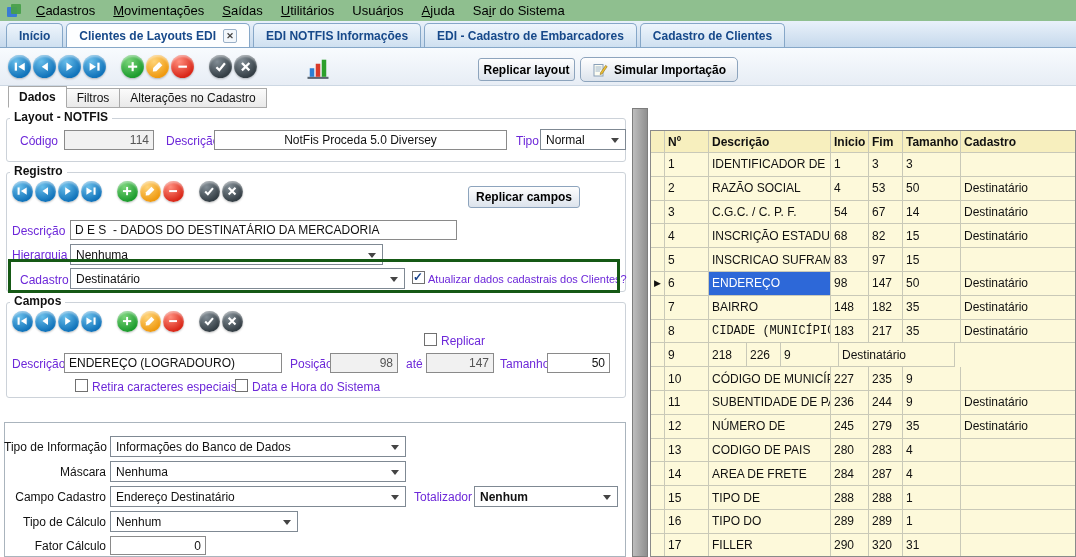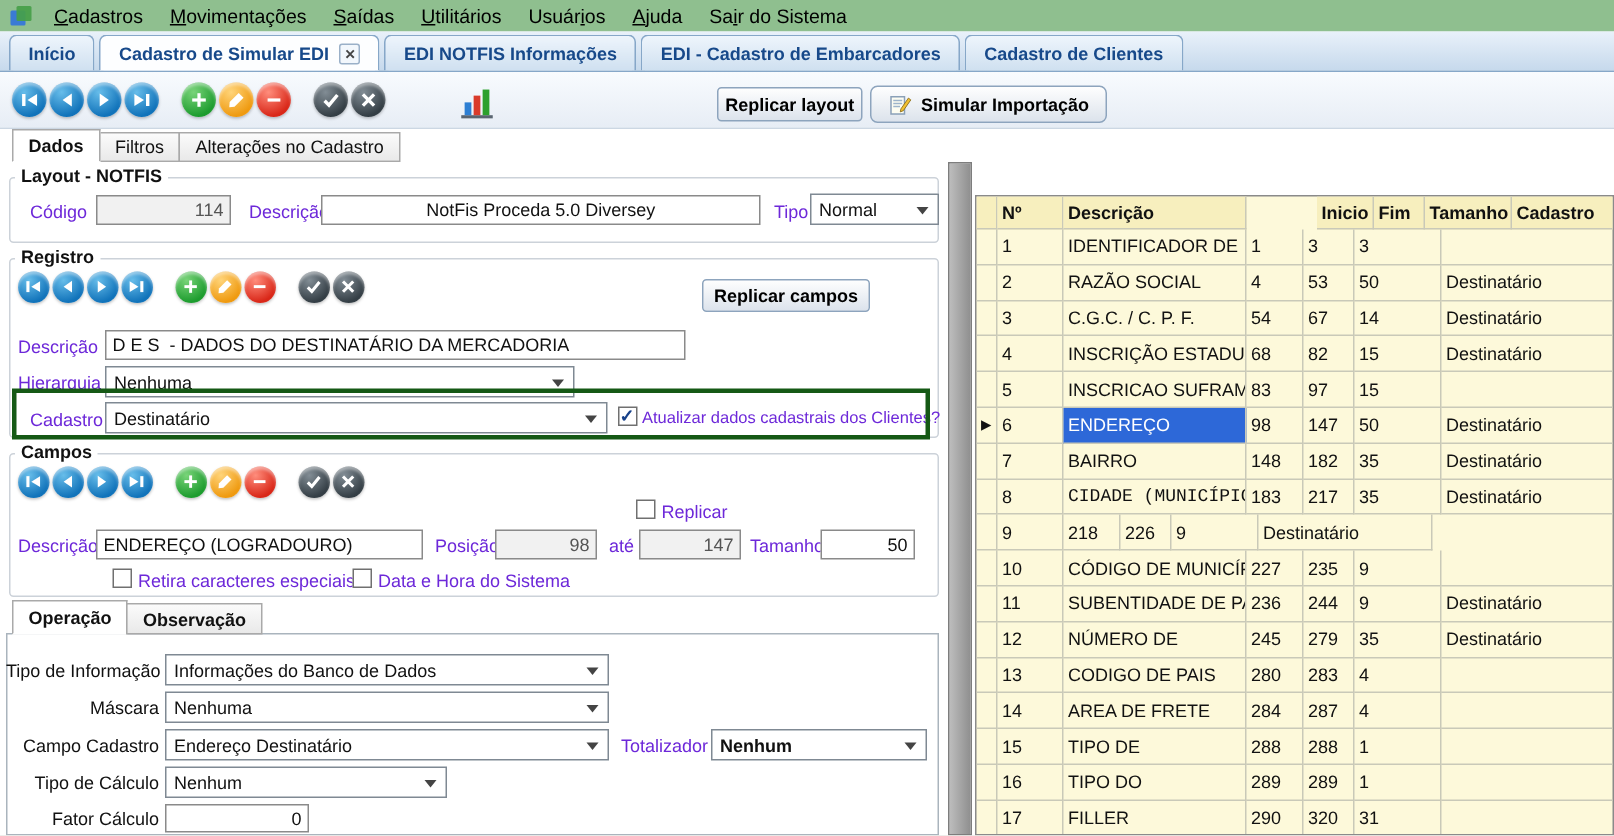--- a/index.html
+++ b/index.html
@@ -91,21 +91,21 @@
         <span class="menu-item"><u>A</u>juda</span>
         <span class="menu-item">Sa<u>i</u>r do Sistema</span>
       </div>
   </div>
 
   <div id="tabbar">
       <div class="doc-tab">
         <span>Início</span>
       </div>
       <div class="doc-tab active">
-        <span>Cadastro de Simular EDI</span>
+        <span>Clientes de Layouts EDI</span>
         <span class="tab-close">✕</span>
       </div>
       <div class="doc-tab">
         <span>EDI NOTFIS Informações</span>
       </div>
       <div class="doc-tab">
         <span>EDI - Cadastro de Embarcadores</span>
       </div>
       <div class="doc-tab">
         <span>Cadastro de Clientes</span>
@@ -333,24 +333,20 @@
   <input class="tbox right disabled" style="left: 330px; top: 353px; width: 68px;" readonly="" value="98">
   <span class="flabel" style="left:406px;top:357px">até</span>
   <input class="tbox right disabled" style="left: 426px; top: 353px; width: 68px;" readonly="" value="147">
   <span class="flabel" style="left:500px;top:357px">Tamanho</span>
   <input class="tbox right" style="left: 547px; top: 353px; width: 63px;" readonly="" value="50">
   <span class="checkbox" style="left:75px;top:379px"></span>
   <span class="flabel" style="left:92px;top:380px">Retira caracteres especiais</span>
   <span class="checkbox" style="left:235px;top:379px"></span>
   <span class="flabel" style="left:252px;top:380px">Data e Hora do Sistema</span>
 
-  <div id="operacao-tabbar">
-      <div class="optab active">Operação</div>
-      <div class="optab">Observação</div>
-    </div>
   <div id="operacao-panel"></div>
   <span class="rlabel" style="top:440px">Tipo de Informação</span>
   <div class="combo" style="left:110px;top:436px;width:296px">
       <span>Informações do Banco de Dados</span>
     </div>
   <span class="rlabel" style="top:465px">Máscara</span>
   <div class="combo" style="left:110px;top:461px;width:296px">
       <span>Nenhuma</span>
     </div>
   <span class="rlabel" style="top:490px">Campo Cadastro</span>
@@ -367,21 +363,21 @@
     </div>
   <span class="rlabel" style="top:539px">Fator Cálculo</span>
   <input class="tbox right" style="left: 110px; top: 536px; width: 96px; height: 19px;" readonly="" value="0">
 
   <div id="splitter"></div>
   <div id="grid">
     <div class="grid-header">
         <div class="gcell hcell marker" style="width: 14px;"></div>
         <div class="gcell hcell" style="width: 44px;">Nº</div>
         <div class="gcell hcell" style="width: 122px;">Descrição</div>
-        <div class="gcell hcell" style="width: 38px; margin-left: 47px;">Inicio</div>
+        <div class="gcell hcell" style="width: 38px;">Inicio</div>
         <div class="gcell hcell" style="width: 34px;">Fim</div>
         <div class="gcell hcell" style="width: 58px;">Tamanho</div>
         <div class="gcell hcell" style="width: 116px;">Cadastro</div>
       </div>
     <div>
         <div class="grid-row">
           <div class="gcell marker" style="width: 14px;"></div>
           <div class="gcell" style="width: 44px;">1</div>
           <div class="gcell" style="width: 122px;">IDENTIFICADOR DE</div>
           <div class="gcell" style="width: 38px;">1</div>

